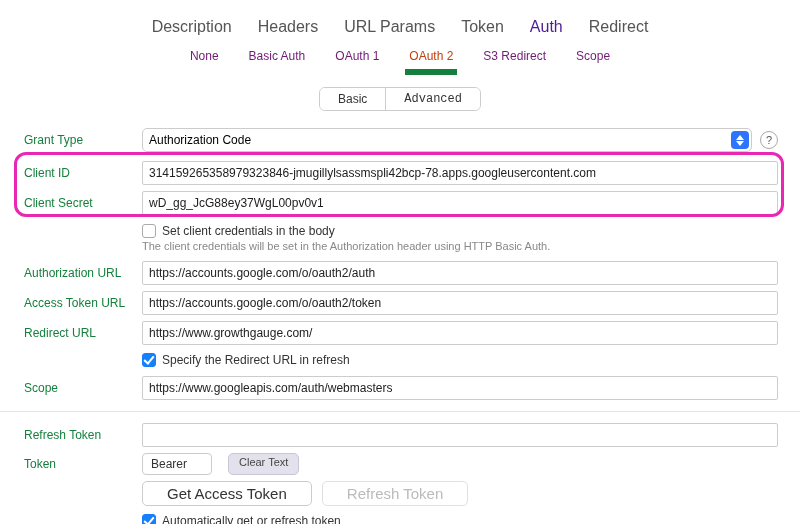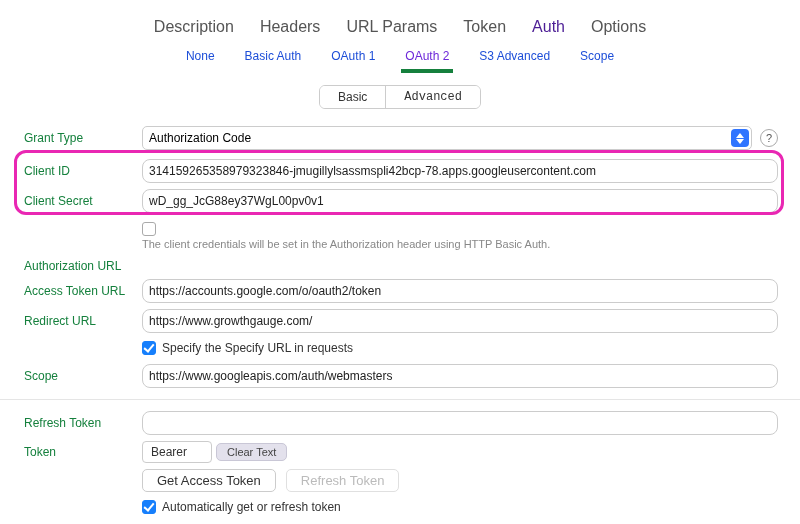--- a/index.html
+++ b/index.html
@@ -30,24 +30,24 @@
   .tabs .tab.active-auth {
     color: #4c1d95;
   }
   .subtabs {
     display: flex;
     justify-content: center;
     gap: 22px;
     font-size: 12px;
     padding: 4px 0 8px;
   }
-  .subtabs .tab { color:#1d4ed8; padding:3px 4px 6px; cursor:pointer; }
+  .subtabs .tab { color:#701a75; padding:3px 4px 6px; cursor:pointer; }
   .subtabs .tab.active {
-    color: #6d28d9;
-    border-bottom: 4px solid #15803d;
+    color: #c2410c;
+    border-bottom: 6px solid #15803d;
     font-weight: 500;
   }
   .seg-wrap {
     display:flex;
     justify-content:center;
     padding: 4px 0 14px;
   }
   .segmented {
     display:flex;
     border:1px solid #ccc;
@@ -113,21 +113,21 @@
   .select-caret svg { display:block; }
   .help-circle {
     width:18px;height:18px;border:1px solid #aaa;border-radius:50%;
     display:flex;align-items:center;justify-content:center;
     font-size:11px;color:#555;flex:0 0 18px; cursor:pointer;
   }
   input.text {
     width:100%;
     height:24px;
     border:1px solid #ccc;
-    border-radius:8px;
+    border-radius:2px;
     background:#fff;
     font-size:12px;
     padding:0 6px;
     color:#222;
   }
   .highlight-box {
     position:absolute;
     border:3px solid #e927b3;
     border-radius:12px;
     pointer-events:none;
@@ -168,22 +168,22 @@
   .divider {
     height:1px;
     background:#e5e5e5;
     margin:8px -22px;
   }
   .btn {
     display:inline-block;
     border:1px solid #ccc;
     border-radius:5px;
     background:#fff;
-    font-size:13px;
-    padding:3px 14px;
+    font-size:15px;
+    padding:3px 24px;
     cursor:pointer;
   }
   .btn.disabled {
     color:#bbb;
     border-color:#e0e0e0;
     cursor:default;
   }
   .btn.pill {
     background:#e3e1ec;
     border:1px solid #c9c7d6;
@@ -207,29 +207,29 @@
 <body>
 
 <div class="panel rel">
 
   <div class="tabs">
     <span class="tab">Description</span>
     <span class="tab">Headers</span>
     <span class="tab">URL Params</span>
     <span class="tab">Token</span>
     <span class="tab active-auth">Auth</span>
-    <span class="tab">Options</span>
+    <span class="tab">Redirect</span>
   </div>
 
   <div class="subtabs">
     <span class="tab">None</span>
     <span class="tab">Basic Auth</span>
     <span class="tab">OAuth 1</span>
     <span class="tab active">OAuth 2</span>
-    <span class="tab">S3 Advanced</span>
+    <span class="tab">S3 Redirect</span>
     <span class="tab">Scope</span>
   </div>
 
   <div class="seg-wrap">
     <div class="segmented">
       <div class="seg selected">Basic</div>
       <div class="seg">Advanced</div>
     </div>
   </div>
 
@@ -262,61 +262,63 @@
       <div class="form-label">Client Secret</div>
       <div class="form-field"><input class="text" value="wD_gg_JcG88ey37WgL00pv0v1" style=""></div>
     </div>
   </div>
 
   <div class="form-row" style="padding-top:4px;">
     <div class="form-label"></div>
     <div class="form-field">
       <div class="check-row">
         <input type="checkbox" class="mac" style="">
+        <span>Set client credentials in the body</span>
       </div>
       <div class="helper">The client credentials will be set in the Authorization header using HTTP Basic Auth.</div>
     </div>
   </div>
 
   <div class="form-row" style="padding-top:6px;">
     <div class="form-label">Authorization URL</div>
+    <div class="form-field"><input class="text" value="https://accounts.google.com/o/oauth2/auth" style=""></div>
   </div>
   <div class="form-row">
     <div class="form-label">Access Token URL</div>
     <div class="form-field"><input class="text" value="https://accounts.google.com/o/oauth2/token" style=""></div>
   </div>
   <div class="form-row">
     <div class="form-label">Redirect URL</div>
     <div class="form-field"><input class="text" value="https://www.growthgauge.com/" style=""></div>
   </div>
   <div class="form-row">
     <div class="form-label"></div>
     <div class="form-field">
       <div class="check-row">
         <input type="checkbox" class="mac" checked="" style="">
-        <span>Specify the Specify URL in requests</span>
+        <span>Specify the Redirect URL in refresh</span>
       </div>
     </div>
   </div>
 
   <div class="form-row" style="padding-top:4px;">
     <div class="form-label">Scope</div>
     <div class="form-field"><input class="text" value="https://www.googleapis.com/auth/webmasters" style=""></div>
   </div>
 
   <div class="divider"></div>
 
   <div class="form-row">
     <div class="form-label">Refresh Token</div>
     <div class="form-field"><input class="text" value="" style=""></div>
   </div>
 
   <div class="form-row">
     <div class="form-label">Token</div>
-    <div class="form-field" style="display:flex;align-items:center;gap:4px;">
+    <div class="form-field" style="display:flex;gap:16px;">
       <span class="token-type">Bearer</span>
       <span class="btn pill">Clear Text</span>
     </div>
   </div>
 
   <div class="form-row">
     <div class="form-label"></div>
     <div class="form-field" style="display:flex;gap:10px;">
       <span class="btn">Get Access Token</span>
       <span class="btn disabled">Refresh Token</span>

